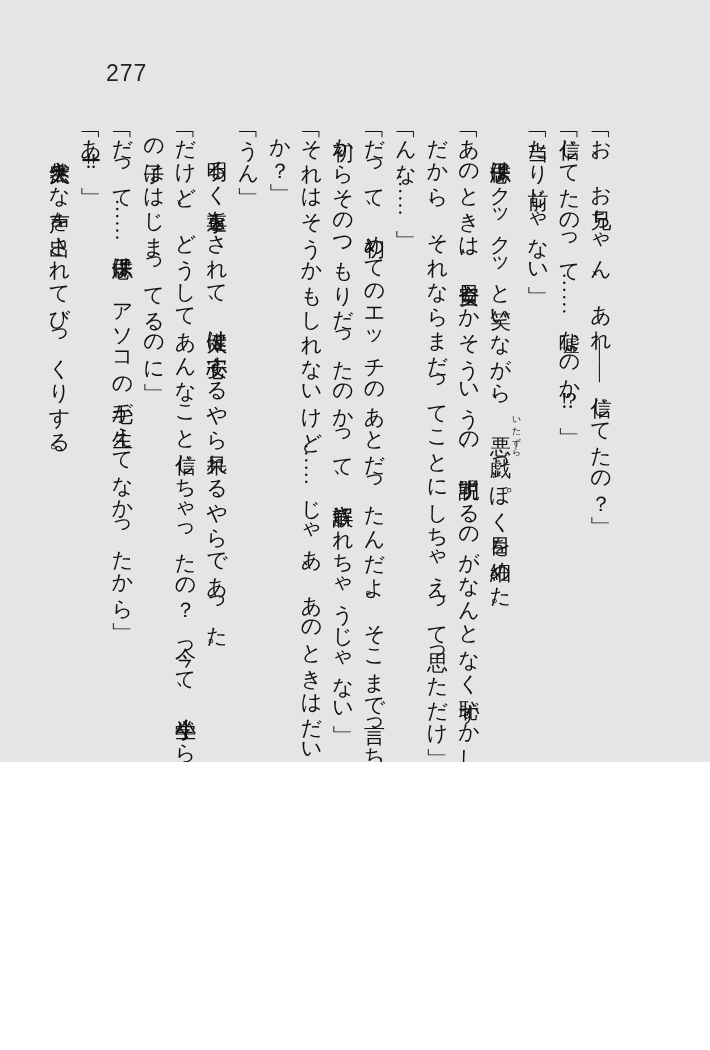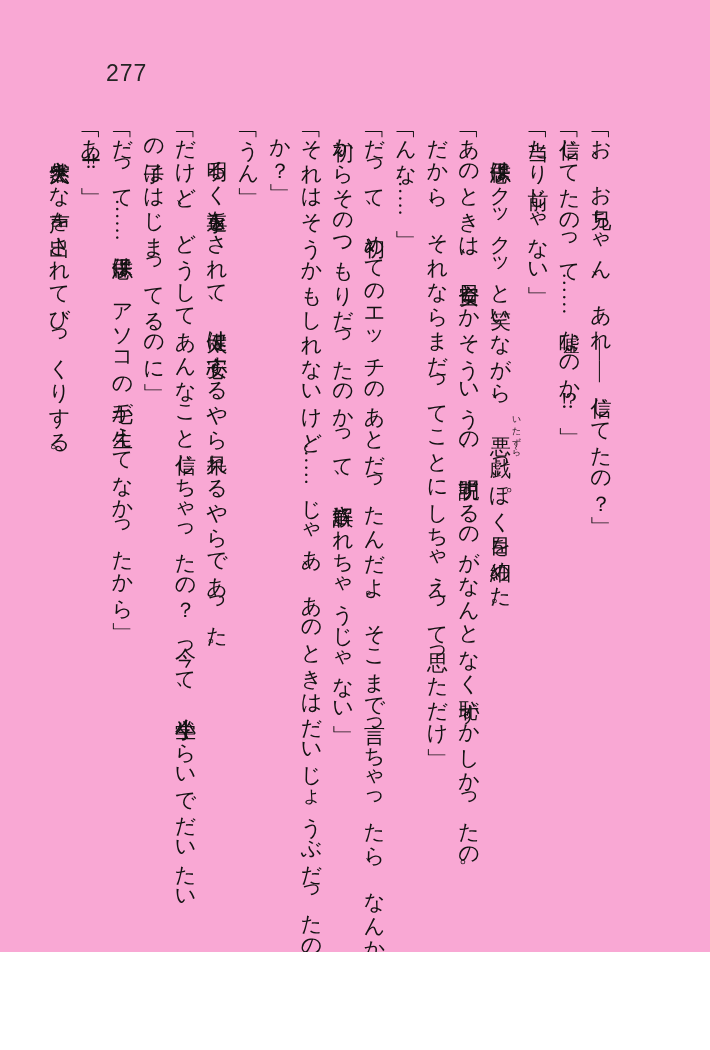--- a/index.html
+++ b/index.html
@@ -3,22 +3,22 @@
 <meta charset="utf-8">
 <style>
   html, body {
     margin: 0;
     padding: 0;
     background: #ffffff;
   }
   .page {
     position: relative;
     width: 710px;
-    height: 952px;
-    background: #f9a8d4;
+    height: 762px;
+    background: #e5e5e5;
     overflow: hidden;
   }
   .page-number {
     position: absolute;
     top: 60px;
     left: 106px;
     font-family: "Liberation Sans", "DejaVu Sans", sans-serif;
     font-size: 23px;
     color: #242424;
     letter-spacing: 1px;

